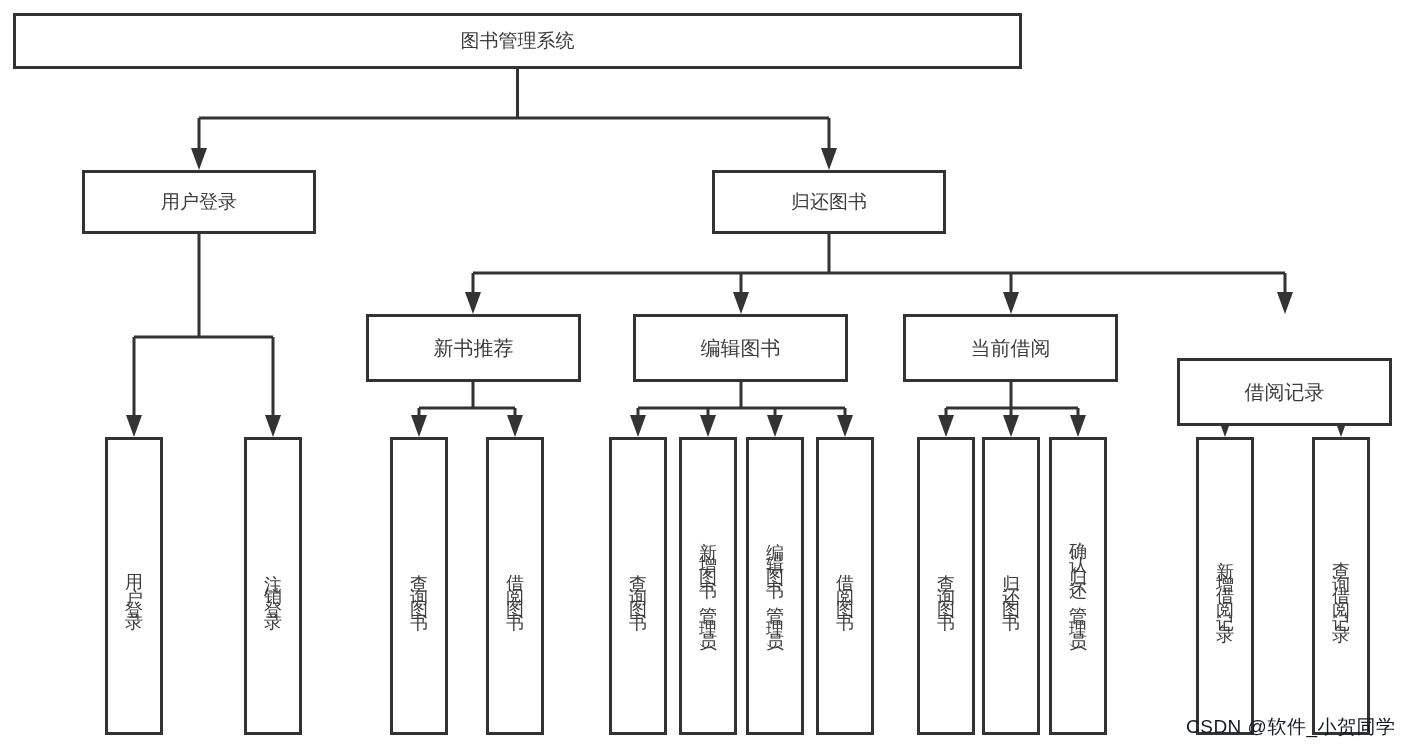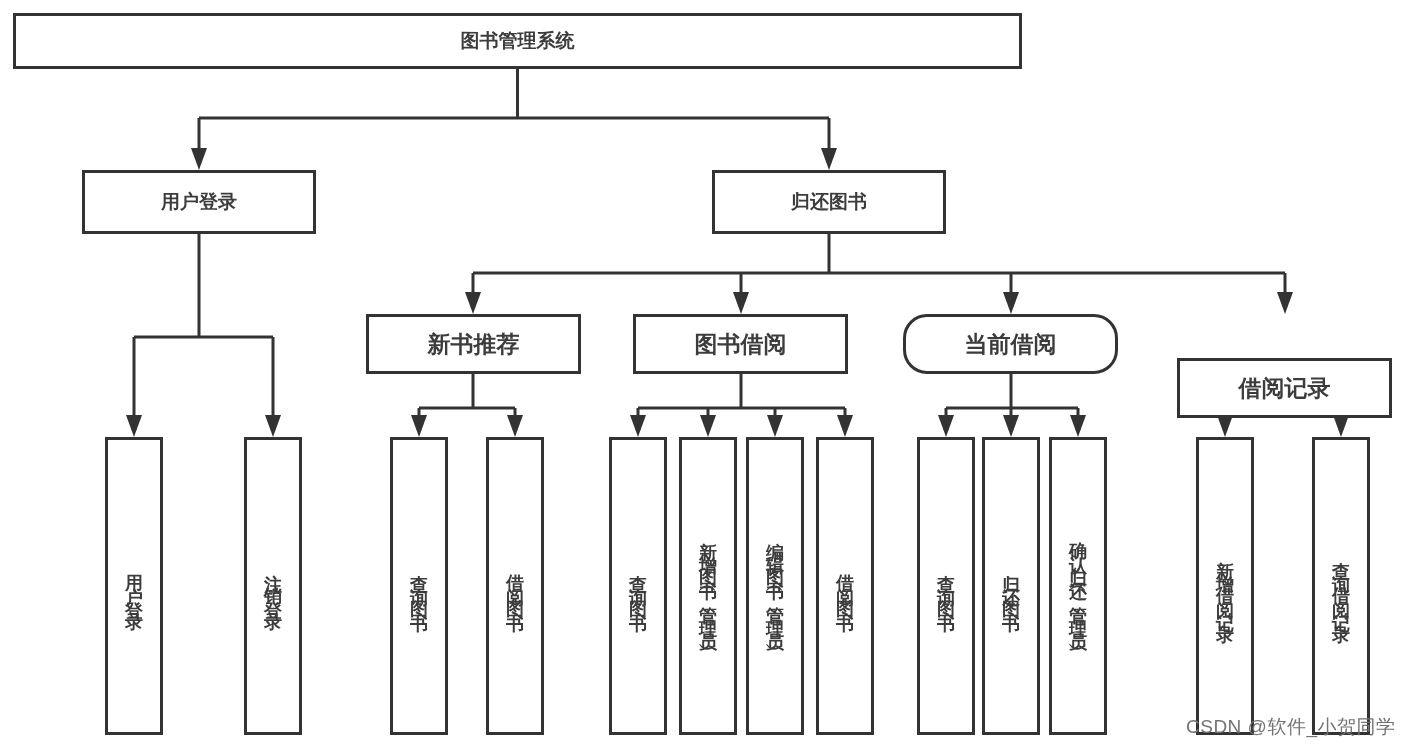--- a/index.html
+++ b/index.html
@@ -6,39 +6,39 @@
   .canvas{
     position:relative;width:1405px;height:747px;background:#ffffff;
     font-family:"Liberation Sans",sans-serif;overflow:hidden;
   }
   svg.wires{position:absolute;left:0;top:0;z-index:1;}
   svg.wires path{stroke:#333333;stroke-width:3;fill:none;}
   svg.wires polygon{fill:#333333;stroke:none;}
   .node{
     position:absolute;background:#ffffff;border:3px solid #333333;
     box-sizing:border-box;display:flex;align-items:center;justify-content:center;
-    color:#3c3c3c;z-index:2;font-weight:bold;
+    color:#3c3c3c;z-index:2;
   }
   .root{left:13px;top:13px;width:1009px;height:56px;font-size:19px;}
   .l2{top:170px;width:234px;height:64px;font-size:19px;}
   .l2.user{left:82px;}
   .l2.book{left:712px;}
-  .l3{top:314px;height:60px;font-size:23px;}
+  .l3{top:314px;height:68px;font-size:20px;}
   .l3.nb{left:366px;width:215px;}
   .l3.bb{left:633px;width:215px;}
-  .l3.cb{left:903px;width:215px;border-radius:24px;}
+  .l3.cb{left:903px;width:215px;}
   .l3.br{left:1177px;width:215px;margin-top:44px;}
   .leaf{top:437px;width:58px;height:298px;}
   .vtext{
     writing-mode:vertical-rl;text-orientation:mixed;
     font-size:18px;letter-spacing:13px;line-height:1;
   }
   .watermark{
     position:absolute;left:1186px;top:714px;z-index:5;
-    font-size:19px;color:#737373;white-space:nowrap;letter-spacing:0.5px;
+    font-size:19px;color:#0f172a;white-space:nowrap;letter-spacing:0.5px;
   }
 </style>
 </head>
 <body>
 
 <div class="canvas">
 
   <svg class="wires" width="1405" height="747" viewBox="0 0 1405 747">
 
     <path d="M517.5 69 V118 M199 118 H829 M199 118 V150 M829 118 V150"></path>
@@ -83,21 +83,21 @@
     <span>用户登录</span>
   </div>
   <div class="node l2 book">
     <span>归还图书</span>
   </div>
 
   <div class="node l3 nb">
     <span>新书推荐</span>
   </div>
   <div class="node l3 bb">
-    <span>图书借阅</span>
+    <span>编辑图书</span>
   </div>
   <div class="node l3 cb">
     <span>当前借阅</span>
   </div>
   <div class="node l3 br">
     <span>借阅记录</span>
   </div>
 
   <div class="node leaf" style="left:105px">
     <span class="vtext">用户登录</span>

